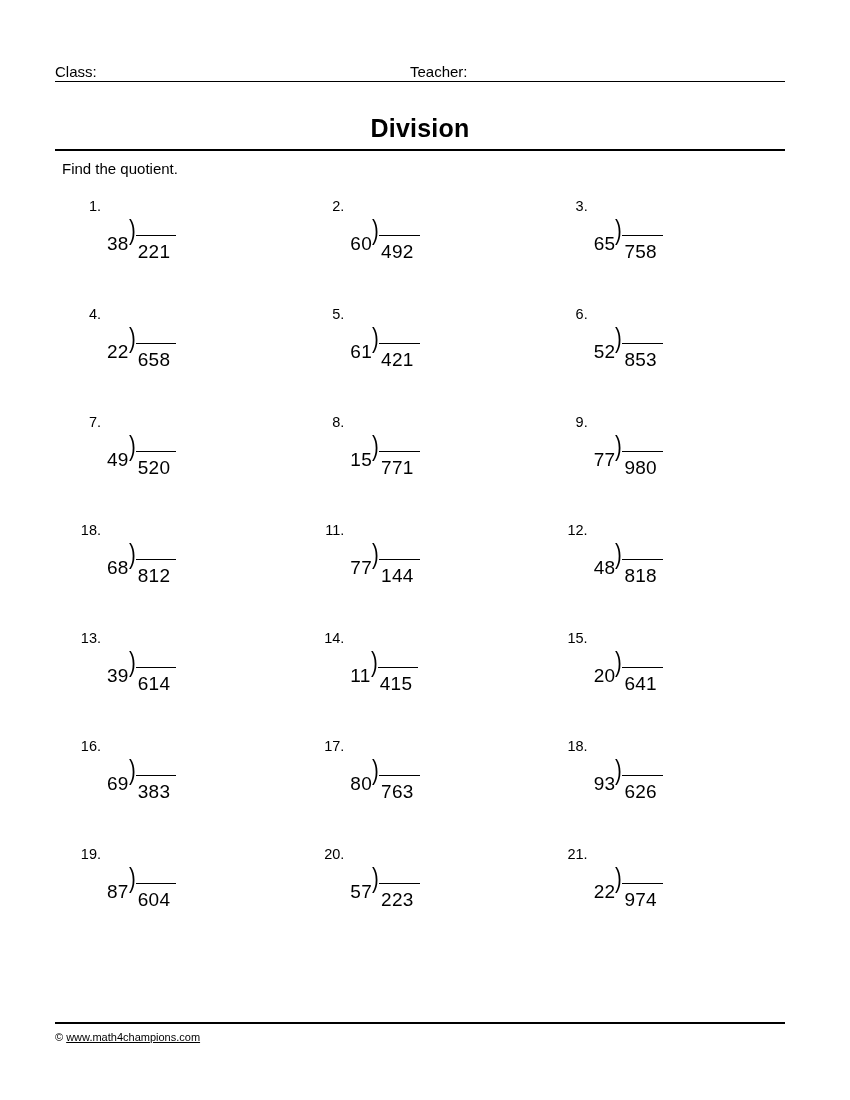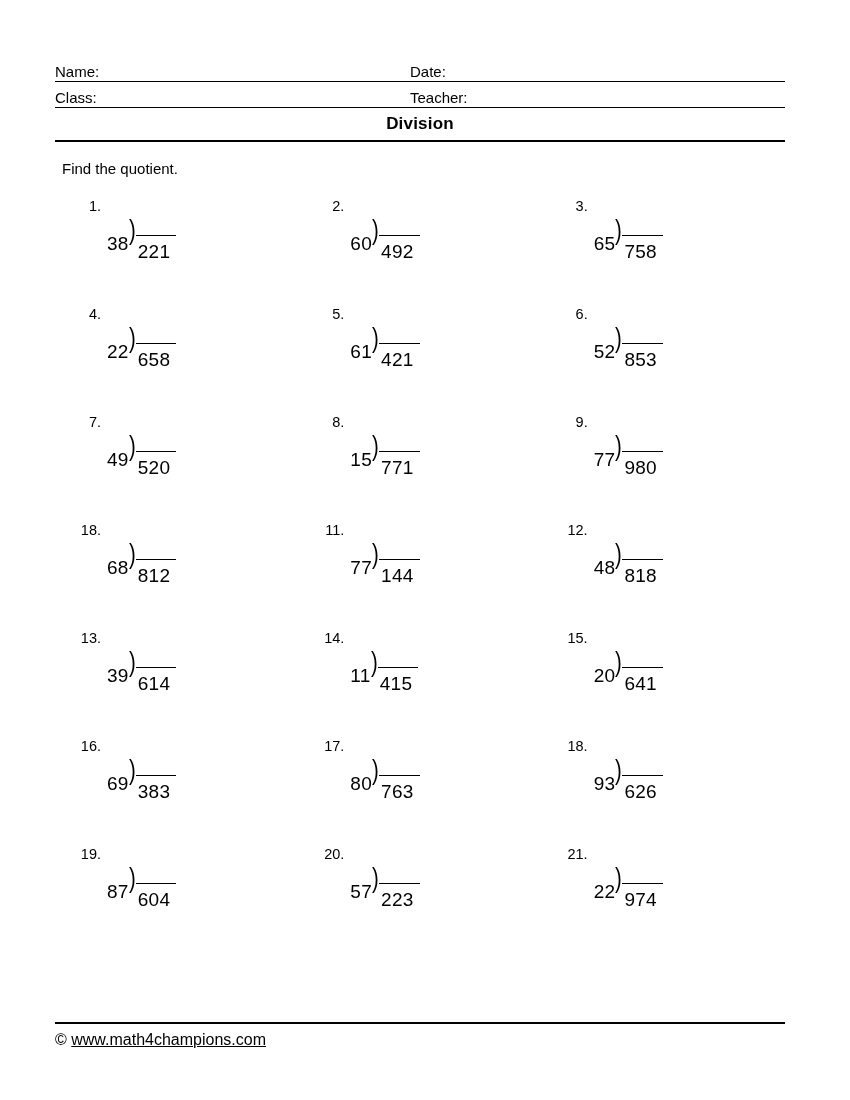--- a/index.html
+++ b/index.html
@@ -49,21 +49,21 @@
   .title-wrap {
     position: absolute;
     left: 55px;
     top: 114px;
     width: 730px;
     border-bottom: 2.2px solid #000;
     padding-bottom: 6px;
     text-align: center;
   }
   .title {
-    font-size: 17px;
+    font-size: 25px;
     font-weight: bold;
     letter-spacing: 0.2px;
   }
 
   
   .instruction {
     position: absolute;
     left: 62px;
     top: 160px;
     font-size: 15px;
@@ -129,36 +129,32 @@
     position: absolute;
     left: 55px;
     top: 1022px;
     width: 730px;
     border-top: 2.2px solid #000;
   }
   .footer-text {
     position: absolute;
     left: 55px;
     top: 1031px;
-    font-size: 16px;
+    font-size: 11px;
   }
   .footer-text .site {
     text-decoration: underline;
   }
 </style>
 </head>
 <body>
 
 <div class="page">
 
   <div class="header-block">
-    <div class="field-row">
-      <span class="lbl-left">Name:</span>
-      <span class="lbl-right">Date:</span>
-    </div>
     <div class="field-row">
       <span class="lbl-left">Class:</span>
       <span class="lbl-right">Teacher:</span>
     </div>
   </div>
 
   <div class="title-wrap">
     <div class="title">Division</div>
   </div>
 

